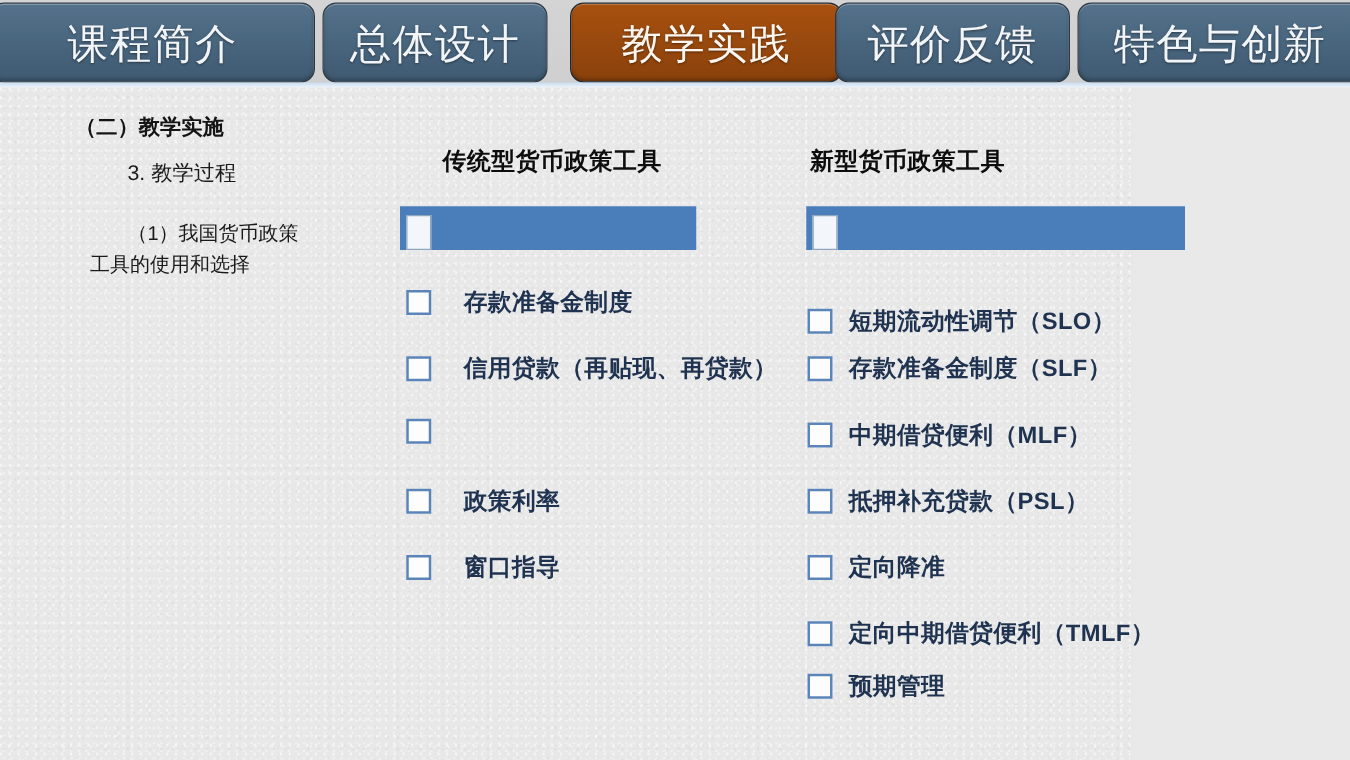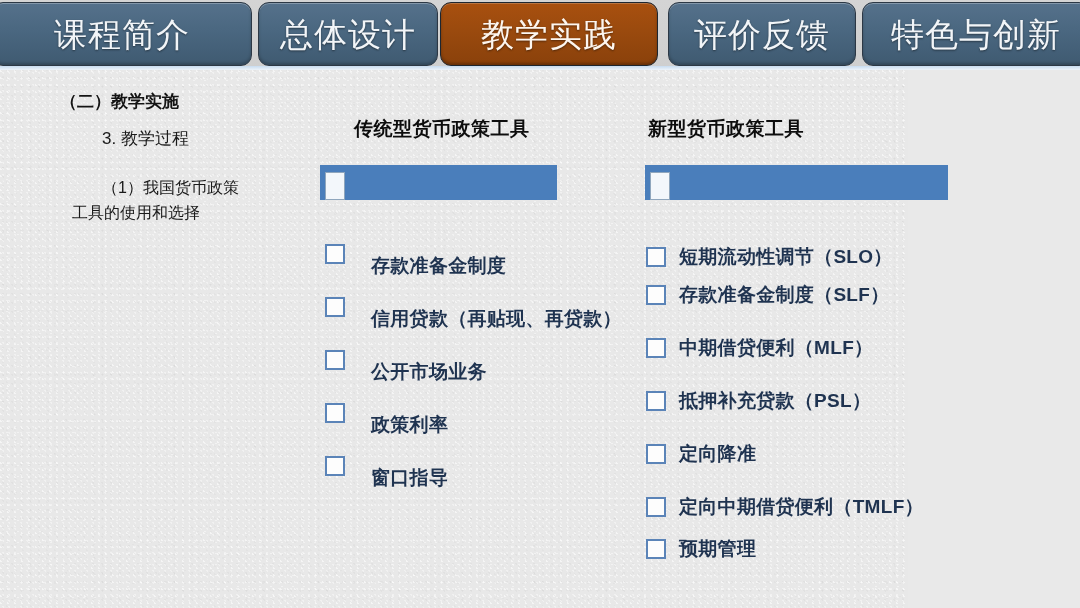--- a/index.html
+++ b/index.html
@@ -81,21 +81,21 @@
     box-shadow: inset 0 1px 0 rgba(255,255,255,.22),
                 inset 0 -2px 3px rgba(0,0,0,.28);
   }
   .tab.active .tab-label {
     color: #fdf6ef;
   }
 
   
   #tab-0 { left: -8px;  width: 260px; }
   #tab-1 { left: 258px; width: 180px; }
-  #tab-2 { left: 440px; width: 218px; }
+  #tab-2 { left: 456px; width: 218px; }
   #tab-3 { left: 668px; width: 188px; }
   #tab-4 { left: 862px; width: 228px; }
 
   
   #sidebar {
     position: absolute;
     left: 18px;
     top: 92px;
     width: 282px;
     color: #1a1a1a;
@@ -175,21 +175,21 @@
     border: 2px solid #5b84b8;
     box-sizing: border-box;
   }
   .cb-label {
     font-size: 19px;
     font-weight: bold;
     color: #1f3350;
     white-space: nowrap;
     letter-spacing: .3px;
   }
-  .col-left .cb-label  { margin-left: 26px; margin-top: 24px; }
+  .col-left .cb-label  { margin-left: 26px; }
   .col-right .cb-label { margin-left: 13px; }
 
   #col-left  .cb-item { left: 325px; }
   #col-right .cb-item { left: 646px; }
 </style>
 </head>
 <body>
 
 <div id="slide">
 
@@ -234,21 +234,20 @@
       <div class="cb-item" style="top: 229px;">
         <span class="cb-box"></span>
         <span class="cb-label">存款准备金制度</span>
       </div>
       <div class="cb-item" style="top: 282px;">
         <span class="cb-box"></span>
         <span class="cb-label">信用贷款（再贴现、再贷款）</span>
       </div>
       <div class="cb-item" style="top: 335px;">
         <span class="cb-box"></span>
-        <span class="cb-label">公开市场业务</span>
       </div>
       <div class="cb-item" style="top: 388px;">
         <span class="cb-box"></span>
         <span class="cb-label">政策利率</span>
       </div>
       <div class="cb-item" style="top: 441px;">
         <span class="cb-box"></span>
         <span class="cb-label">窗口指导</span>
       </div>
     </div>

